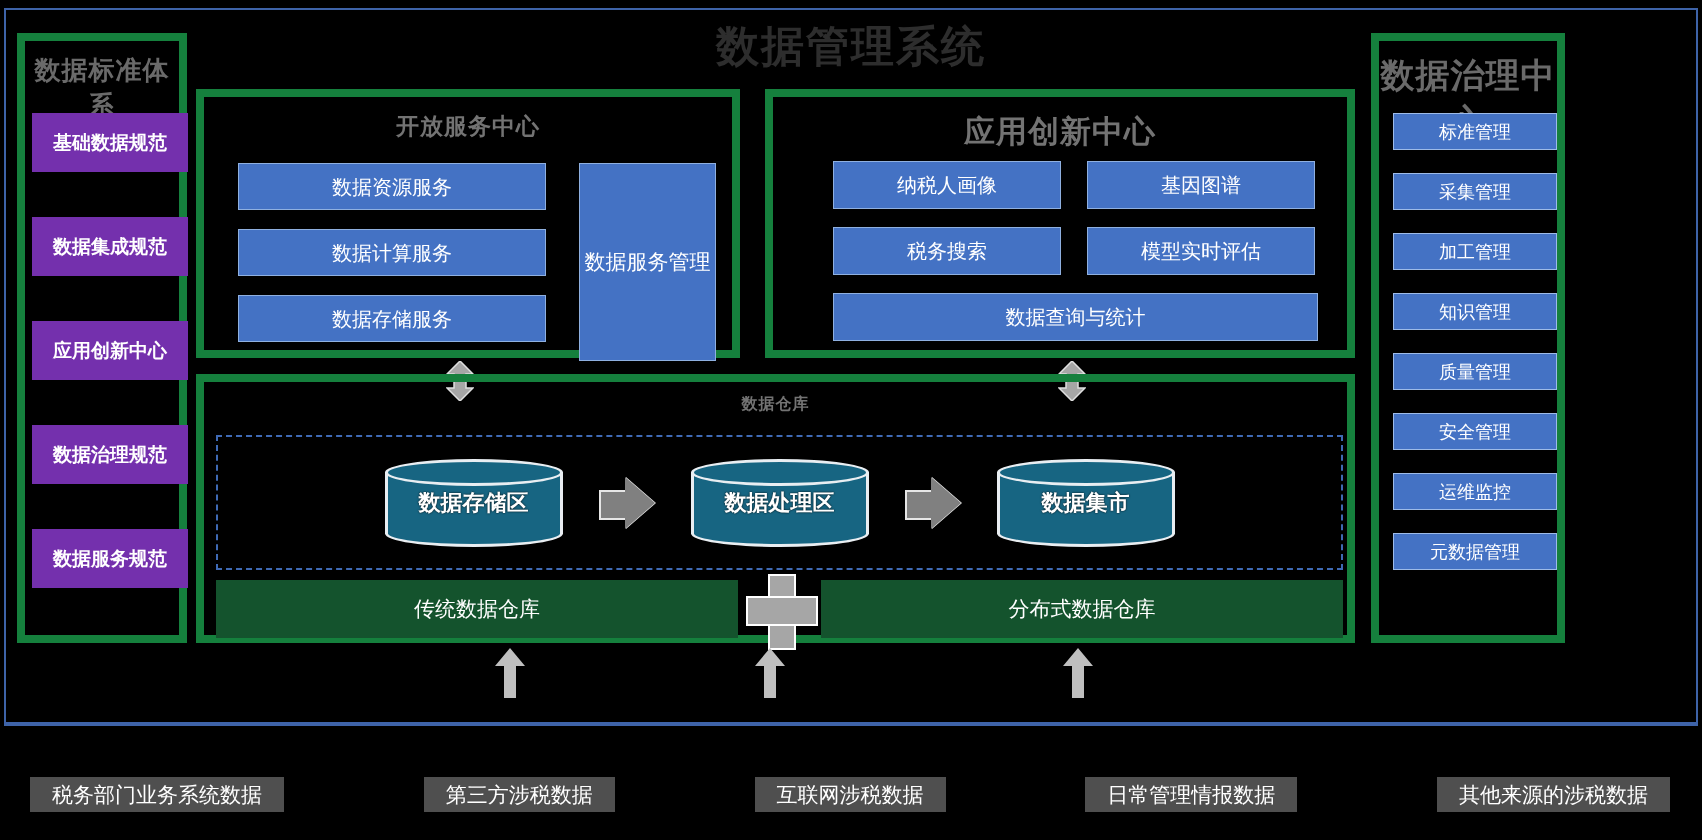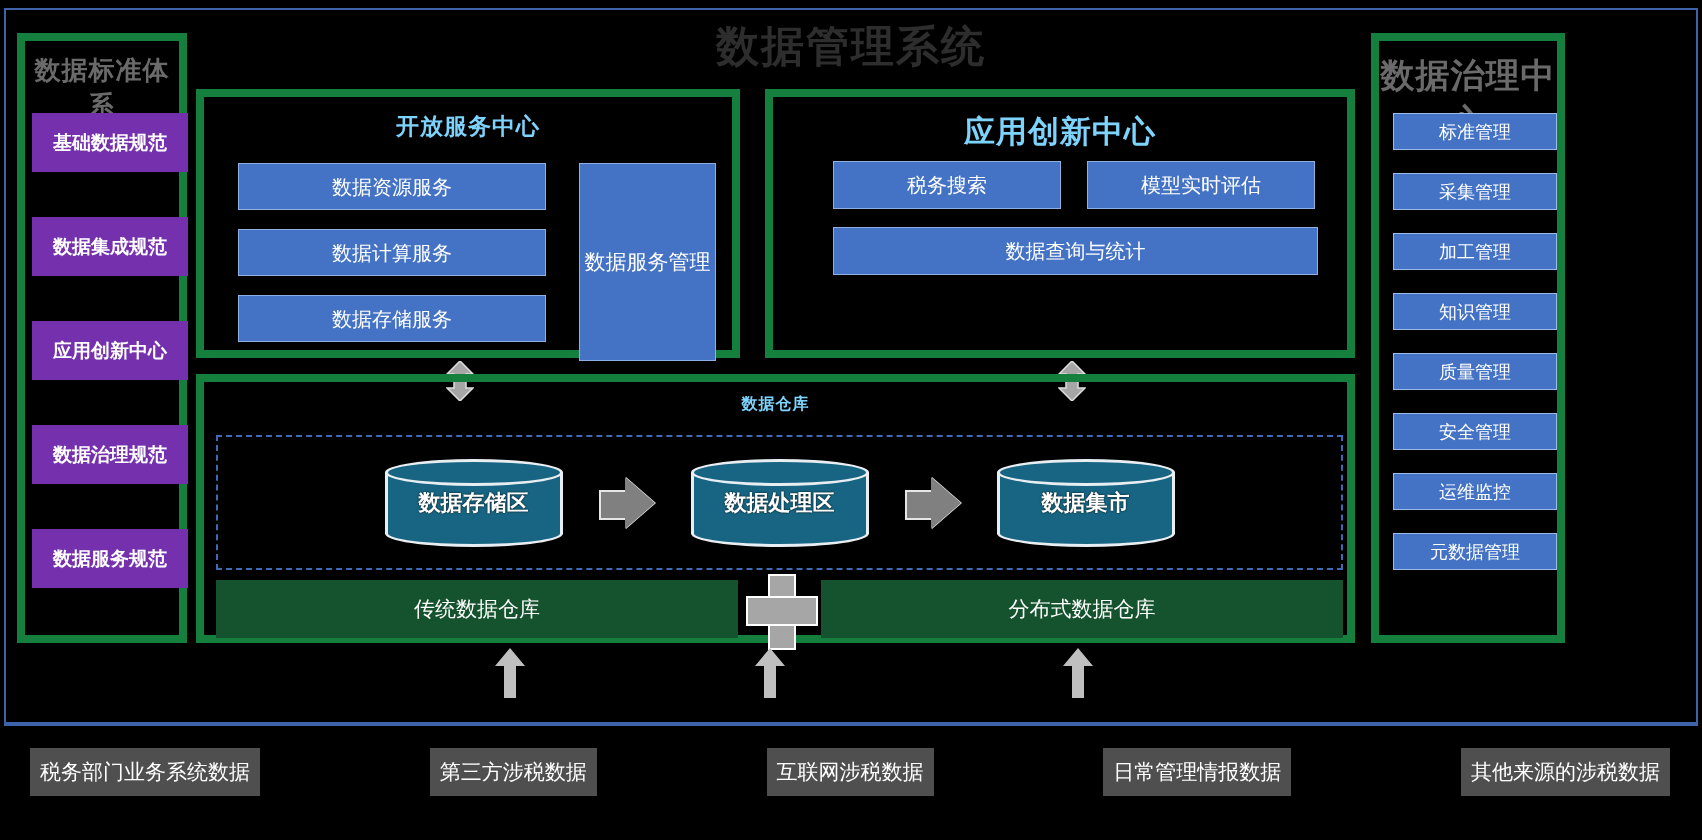--- a/index.html
+++ b/index.html
@@ -18,21 +18,21 @@
   }
   .band-frame {
     position: absolute; left: 4px; top: 700px; width: 1694px; height: 26px;
     border: 2px solid #3e63a8; border-top: none;
   }
 
   
   .panel { position: absolute; border: 8px solid #15803d; }
   .panel-title {
     position: absolute; width: 100%; text-align: center;
-    color: #7dd3fc; font-weight: 700; letter-spacing: 1px;
+    color: #737373; font-weight: 700; letter-spacing: 1px;
   }
 
   
   #left-panel { left: 17px; top: 33px; width: 170px; height: 610px; }
   #left-panel .panel-title { top: 12px; font-size: 26px; color: #6a6a6a; }
   .std-list { position:absolute; left: 7px; top: 72px; width: 156px; }
   .std-box {
     width: 156px; height: 59px; background: #7430ad;
     color: #fff; font-size: 19px; font-weight: 700;
     display: flex; align-items: center; justify-content: center;
@@ -146,22 +146,22 @@
   .up-arrow { position: absolute; width: 32px; height: 50px; }
 
   
   .src-row {
     position: absolute; left: 30px; top: 698px; width: 1640px; height: 120px;
     display: flex; align-items: flex-end; justify-content: space-between;
   }
   .src-box {
     background: #4f4f4f; color: #fff; font-size: 21px;
     display: flex; align-items: center; justify-content: center;
-    height: 48px; padding: 0 10px; white-space: nowrap;
-    margin-bottom: 22px;
+    height: 35px; padding: 0 22px; white-space: nowrap;
+    margin-bottom: 6px;
   }
 
   
   #page-title {
     position: absolute; left: 0; top: 18px; width: 1702px; text-align: center;
     color: #2d2d2d; font-size: 43px; font-weight: 700; letter-spacing: 2px;
   }
 </style>
 </head>
 <body>
@@ -205,20 +205,24 @@
       <div class="blue-box">数据计算服务</div>
       <div class="blue-box">数据存储服务</div>
     </div>
     <div class="blue-box osc-side">数据服务管理</div>
   </div>
 
   <div class="panel" id="app-panel">
     <div class="panel-title">应用创新中心</div>
     <div class="aic-grid">
       <div class="aic-row">
+        <div class="blue-box">纳税人画像</div>
+        <div class="blue-box">基因图谱</div>
+      </div>
+      <div class="aic-row">
         <div class="blue-box">税务搜索</div>
         <div class="blue-box">模型实时评估</div>
       </div>
       <div class="blue-box aic-wide">数据查询与统计</div>
     </div>
   </div>
 
   <div class="vd-arrow" style="left:446px; top:361px;">
     <svg width="28" height="40" viewBox="0 0 28 40">
       <polygon points="14,0 27,13 20,13 20,27 27,27 14,40 1,27 8,27 8,13 1,13" fill="#a6a6a6" stroke="#e0e0e0" stroke-width="1.5"></polygon>

